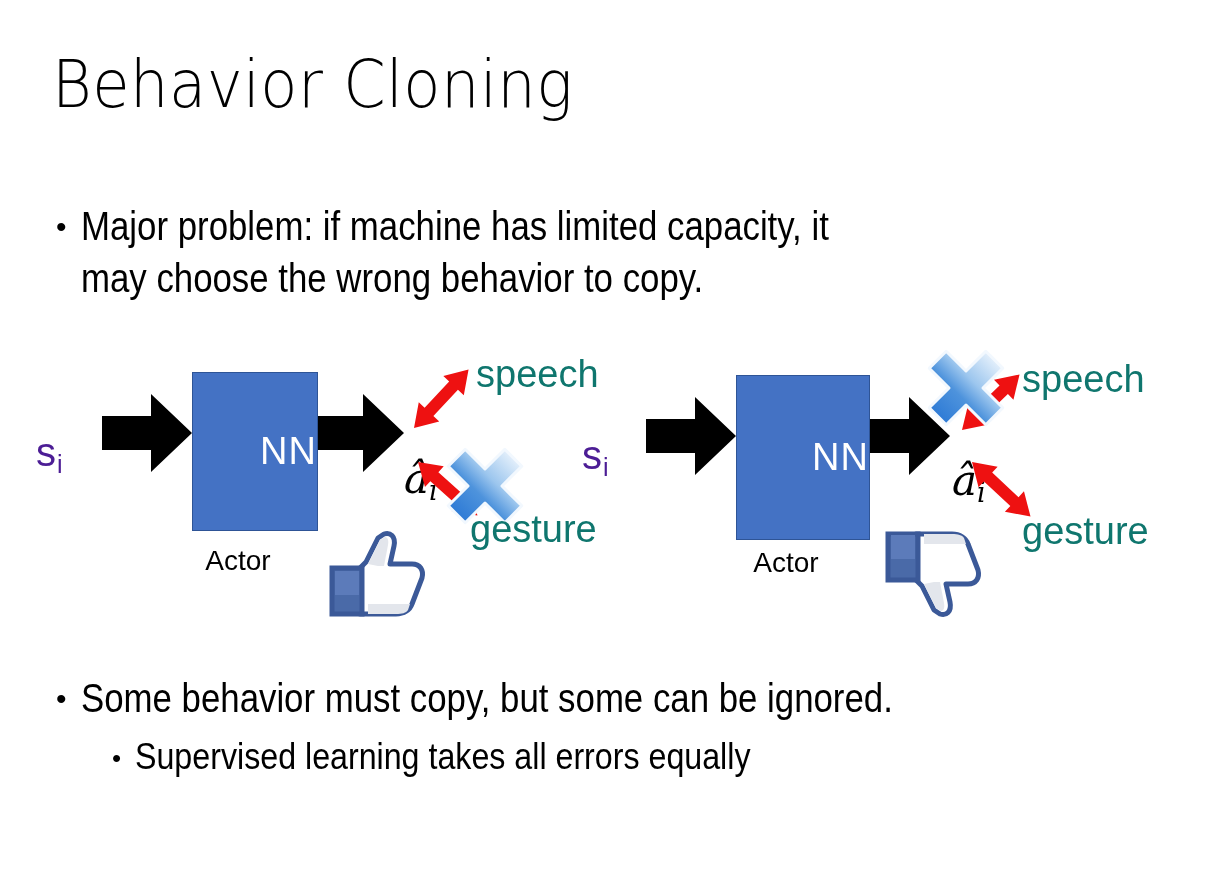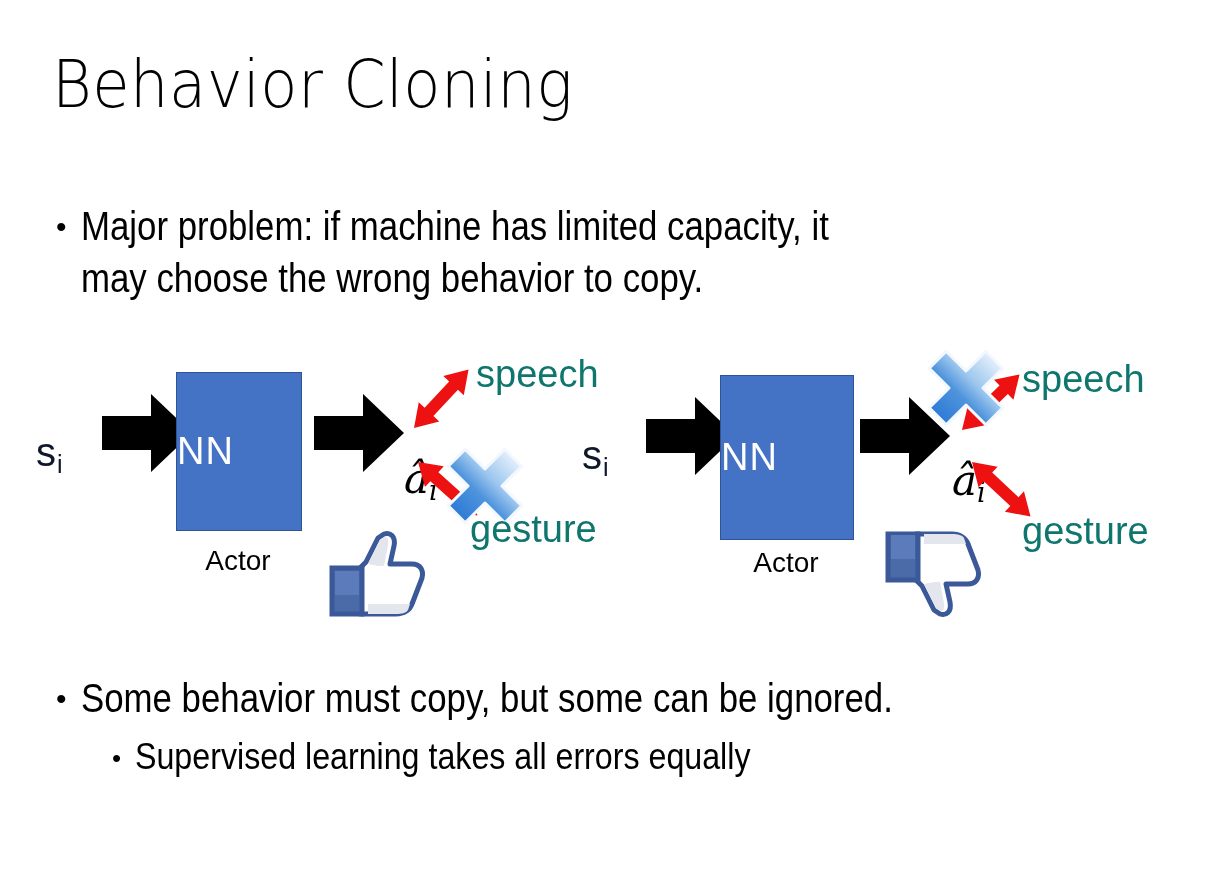--- a/index.html
+++ b/index.html
@@ -74,35 +74,36 @@
     height: 290px;
   }
   #diagram-left  { left: 14px; }
   #diagram-right { left: 560px; }
 
   .state-label {
     position: absolute;
     font-family: "Liberation Sans", sans-serif;
     font-size: 40px;
     line-height: 40px;
-    color: #0f172a;
+    color: #4c1d95;
   }
   .state-label .sub {
     font-size: 25px;
     vertical-align: -0.28em;
     margin-left: 1px;
   }
 
   .nn-box {
     position: absolute;
     background: #4472C4;
     border: 1px solid #2E5496;
     display: flex;
     align-items: center;
-    justify-content: flex-start;
+    justify-content: flex-end;
+    margin-left: 16px;
   }
   .nn-box .nn-text {
     color: #ffffff;
     font-family: "Liberation Sans", sans-serif;
     font-size: 38px;
     letter-spacing: 1px;
   }
 
   .actor-label {
     position: absolute;

